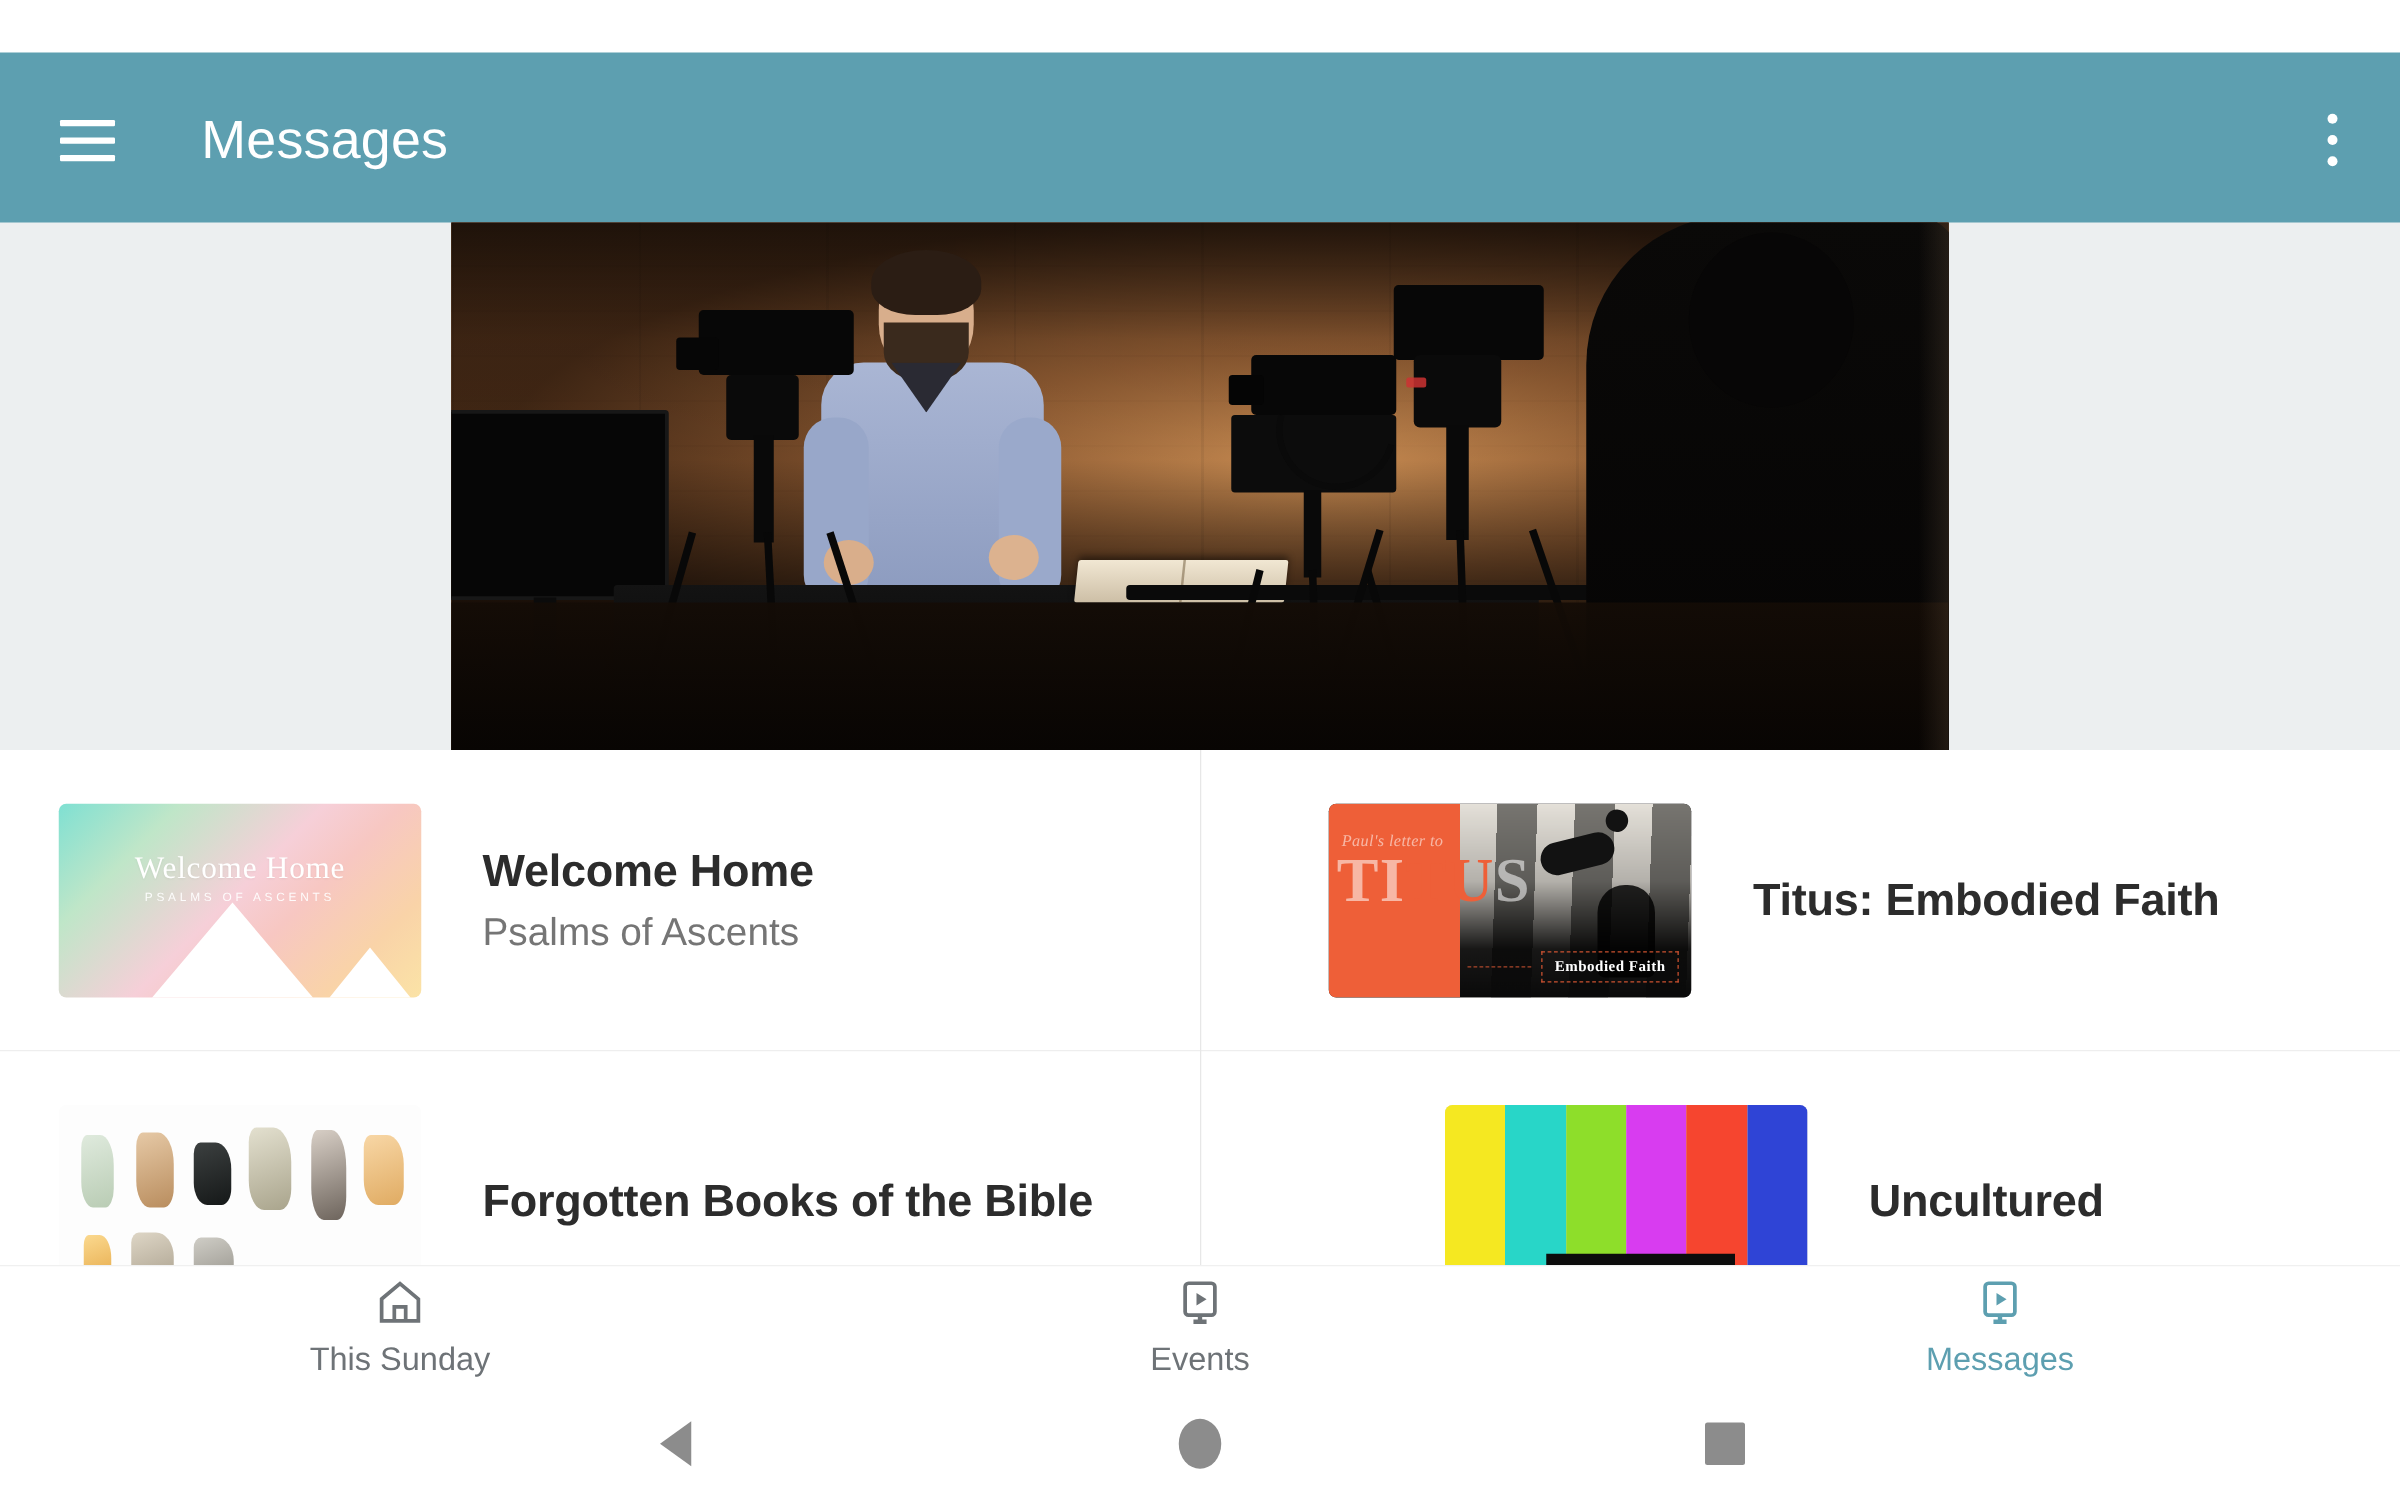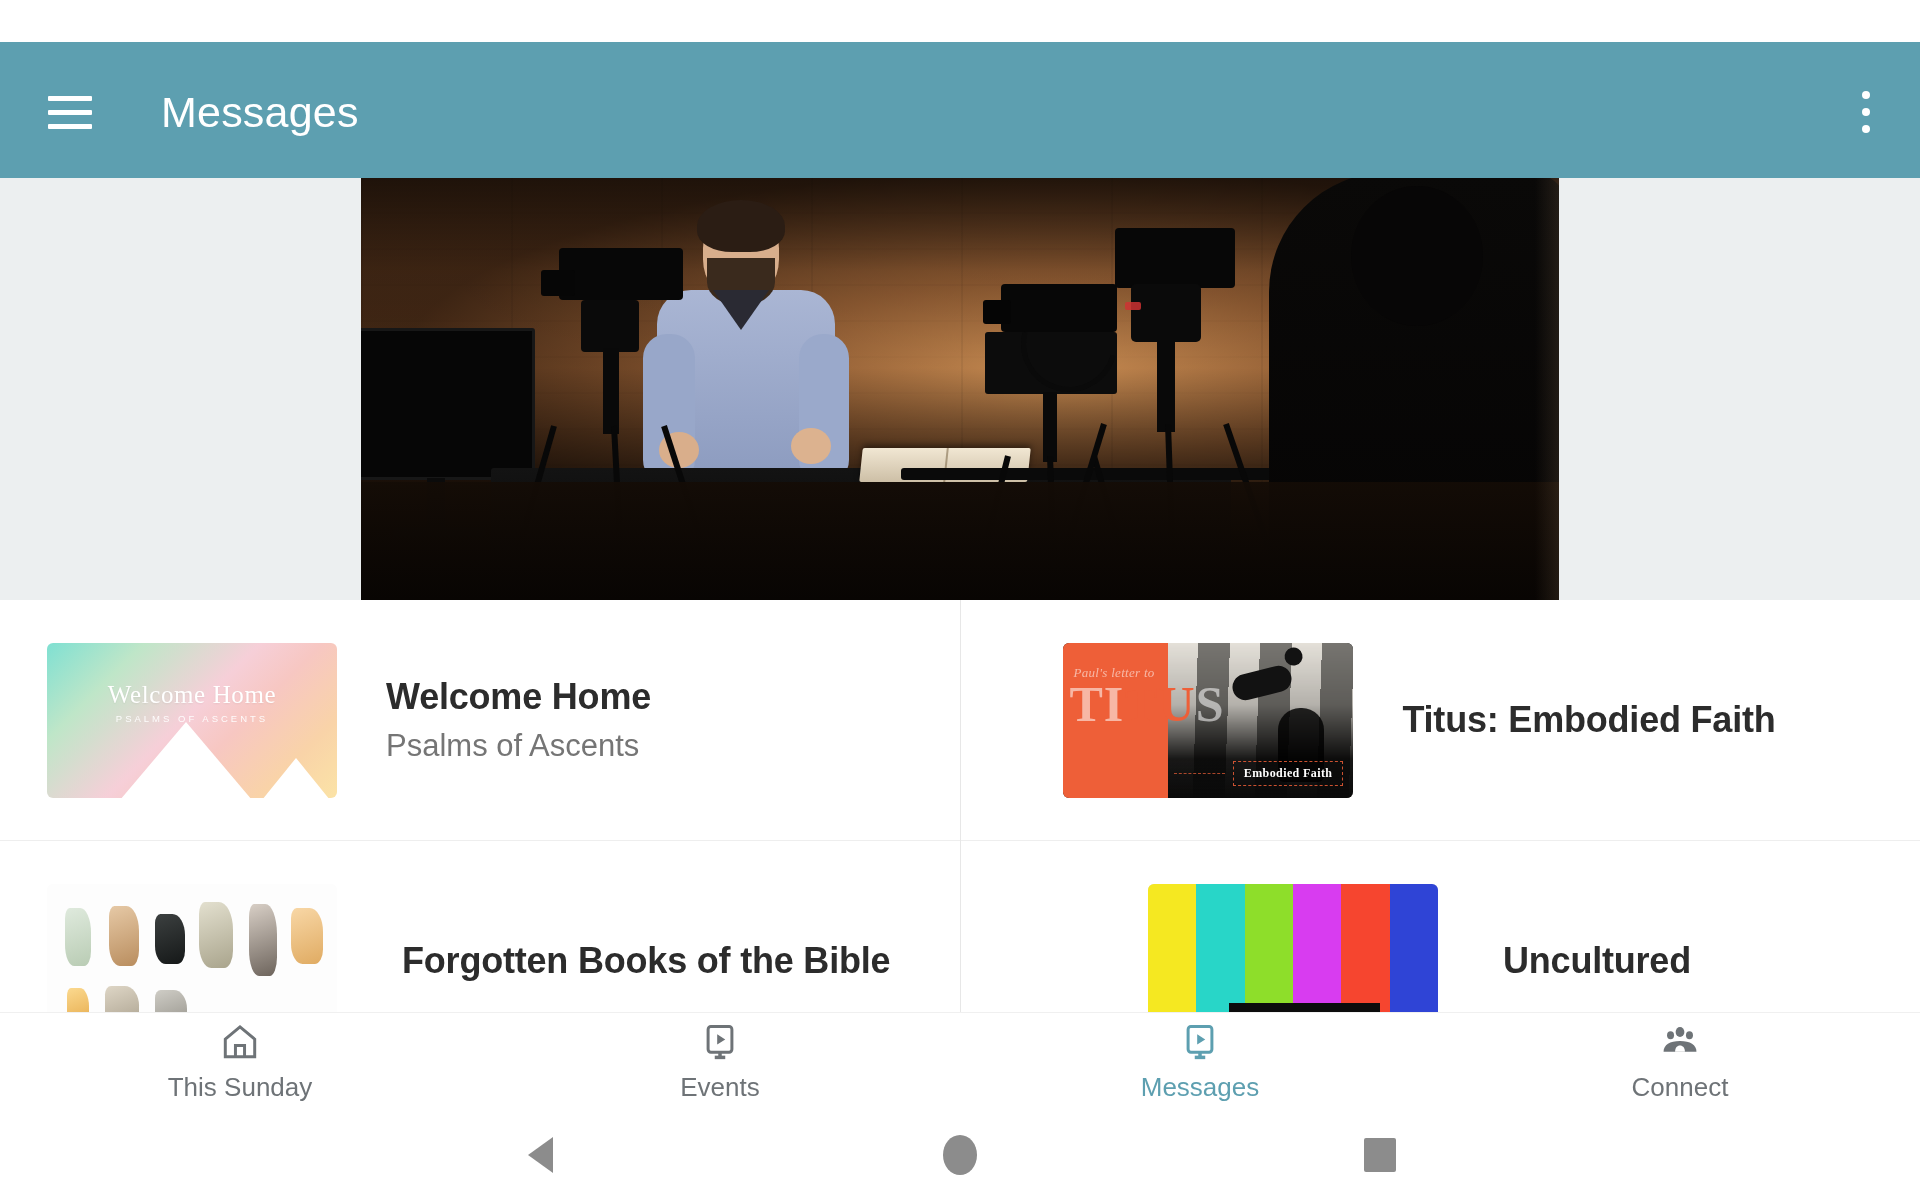--- a/index.html
+++ b/index.html
@@ -193,21 +193,21 @@
     background:#e7e7e7;
   }
   .hdivider{
     position:absolute; left:0; top:240px; width:1920px; height:1px;
     background:#eeeeee;
   }
   .cell{
     position:absolute; width:960px; height:240px; display:flex;
     align-items:center; cursor:pointer;
   }
-  .cell.r0{ top:0; } .cell.r1{ top:241px;gap:16px; }
+  .cell.r0{ top:0; } .cell.r1{ top:241px; }
   .cell.c0{ left:0; } .cell.c1{ left:915px;justify-content:center; }
   .thumb{
     width:290px; height:155px; margin-left:47px; border-radius:6px;
     overflow:hidden; position:relative; flex:0 0 auto;
     background:#ddd;
   }
   .cell.c1 .thumb{ margin-left:49px; }
   .cell-text{ margin-left:49px; }
   .cell-title{
     font-size:36px; font-weight:bold; color:#2c2c2c; letter-spacing:-.2px;
@@ -509,32 +509,20 @@
         <svg width="42" height="42" viewBox="0 0 24 24" fill="none" stroke="#5d9fb0" stroke-width="1.7">
           <rect x="5.2" y="3.2" width="13.6" height="14.6" rx="1.6"></rect>
           <path d="M10.4 7.6 L15 10.5 L10.4 13.4 Z" fill="#5d9fb0" stroke="none"></path>
           <path d="M12 17.8 L12 20.6" stroke-width="2"></path>
           <path d="M9 20.8 L15 20.8" stroke-width="2"></path>
         </svg>
       </span>
       <span class="tab-label">Messages</span>
     </div>
 
-    <div class="tab">
-      <span>
-        <svg width="42" height="42" viewBox="0 0 24 24" fill="#6e7377">
-          <ellipse cx="12" cy="6.3" rx="2.5" ry="2.9"></ellipse>
-          <ellipse cx="6.6" cy="8.1" rx="2" ry="2.3"></ellipse>
-          <ellipse cx="17.4" cy="8.1" rx="2" ry="2.3"></ellipse>
-          <path d="M2.6 17.6 C2.6 13.6 6.2 11.4 12 11.4 C17.8 11.4 21.4 13.6 21.4 17.6 Z"></path>
-          <path d="M9.2 17.6 C9.2 15.2 10.4 14 12 14 C13.6 14 14.8 15.2 14.8 17.6 Z" fill="#ffffff"></path>
-        </svg>
-      </span>
-      <span class="tab-label">Connect</span>
-    </div>
 
   </div>
 
   <div class="navbar">
     <div class="navbtn">
       <div class="nav-back"></div>
     </div>
     <div class="navbtn">
       <div class="nav-home"></div>
     </div>

